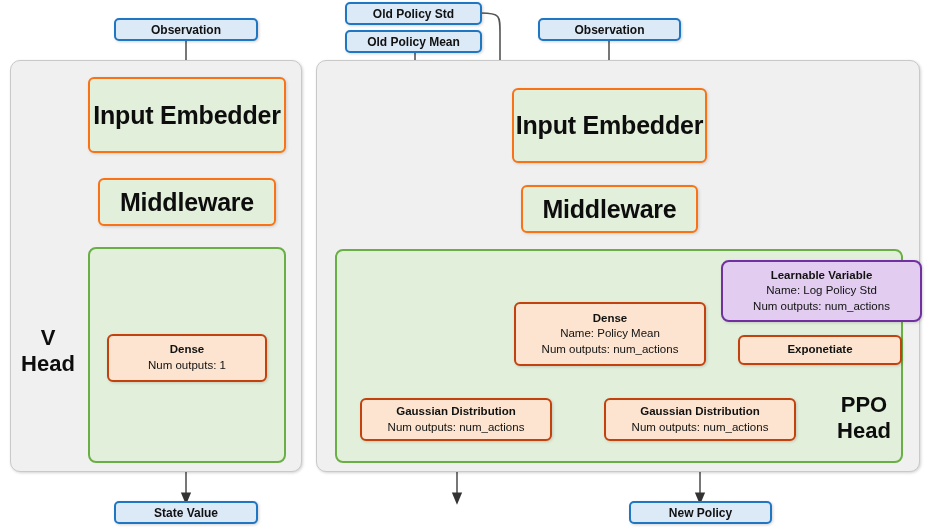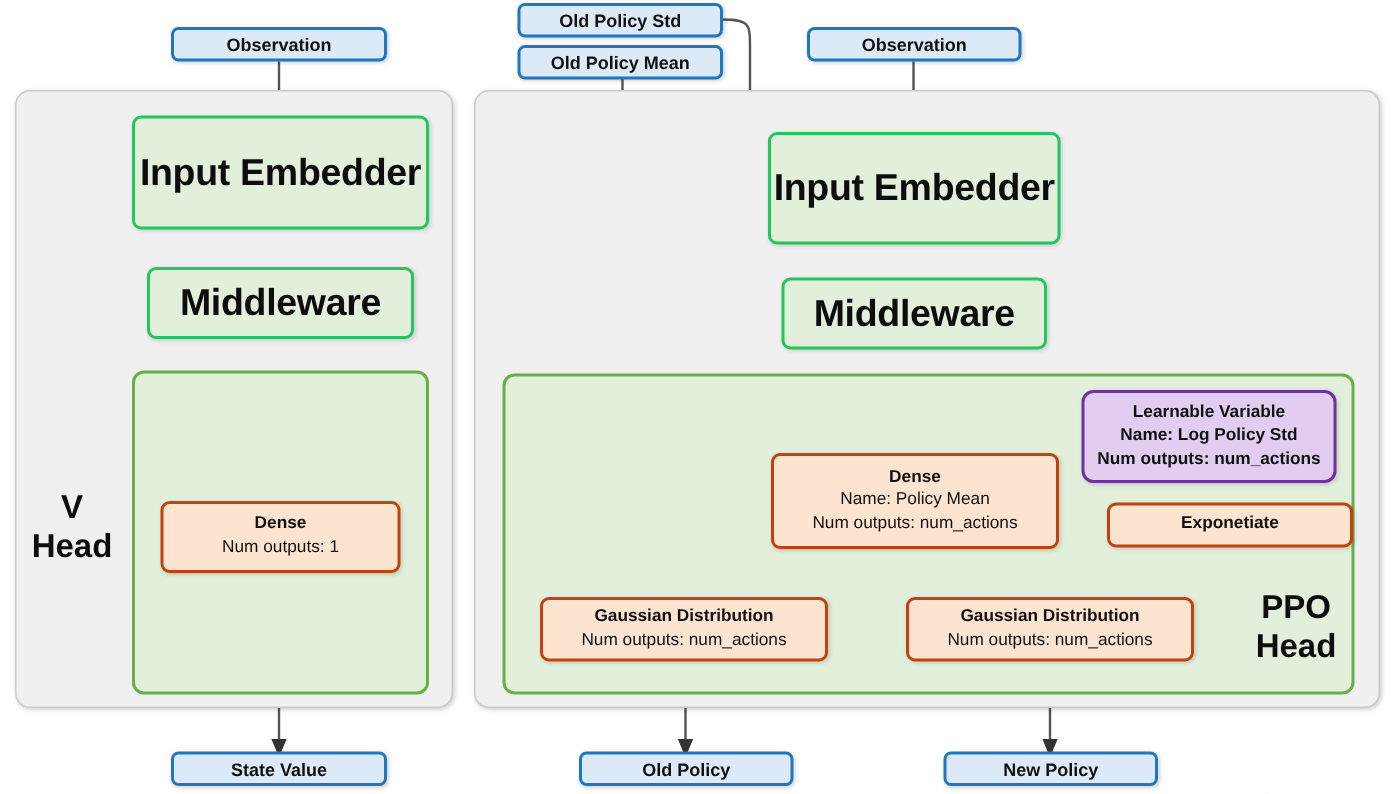--- a/index.html
+++ b/index.html
@@ -29,21 +29,21 @@
   
   .head-panel {
     background: #e2efda;
     border: 2px solid #6aaf45;
     border-radius: 8px;
   }
 
   
   .green-block {
     background: #e2efda;
-    border: 2px solid #22c55e;
+    border: 2px solid #f97316;
     border-radius: 6px;
     display: flex;
     align-items: center;
     justify-content: center;
     box-shadow: 1px 1px 3px rgba(0,0,0,0.15);
   }
   .green-block .blk-title {
     font-size: 25px;
     font-weight: bold;
     color: #0d0d0d;
@@ -89,21 +89,20 @@
   .purple-block .ttl {
     font-size: 11.5px;
     font-weight: bold;
     color: #111;
     line-height: 1.35;
   }
   .purple-block .sub {
     font-size: 11.5px;
     color: #111;
     line-height: 1.35;
-    font-weight: bold;
   }
 
   
   .blue-block {
     background: #dce9f7;
     border: 2px solid #1f77c4;
     border-radius: 5px;
     display: flex;
     align-items: center;
     justify-content: center;
@@ -225,41 +224,38 @@
   <div class="abs green-block" style="left:521px; top:185px; width:177px; height:48px;">
     <div class="blk-title">Middleware</div>
   </div>
 
   <div class="abs orange-block" style="left:514px; top:302px; width:192px; height:64px;">
     <div class="ttl">Dense</div>
     <div class="sub">Name: Policy Mean</div>
     <div class="sub">Num outputs: num_actions</div>
   </div>
 
-  <div class="abs purple-block" style="left:721px; top:260px; width:170px; height:62px;">
+  <div class="abs purple-block" style="left:721px; top:260px; width:201px; height:62px;">
     <div class="ttl">Learnable Variable</div>
     <div class="sub">Name: Log Policy Std</div>
     <div class="sub">Num outputs: num_actions</div>
   </div>
 
   <div class="abs orange-block" style="left:738px; top:335px; width:164px; height:30px;">
     <div class="ttl">Exponetiate</div>
   </div>
 
   <div class="abs orange-block" style="left:360px; top:398px; width:192px; height:43px;">
     <div class="ttl">Gaussian Distribution</div>
     <div class="sub">Num outputs: num_actions</div>
   </div>
 
   <div class="abs orange-block" style="left:604px; top:398px; width:192px; height:43px;">
     <div class="ttl">Gaussian Distribution</div>
     <div class="sub">Num outputs: num_actions</div>
   </div>
 
-  <div class="abs blue-block" style="left:386px; top:501px; width:143px; height:23px;">
-    <span>Old Policy</span>
-  </div>
 
   <div class="abs blue-block" style="left:629px; top:501px; width:143px; height:23px;">
     <span>New Policy</span>
   </div>
 
 </div>
 
 </body></html>

